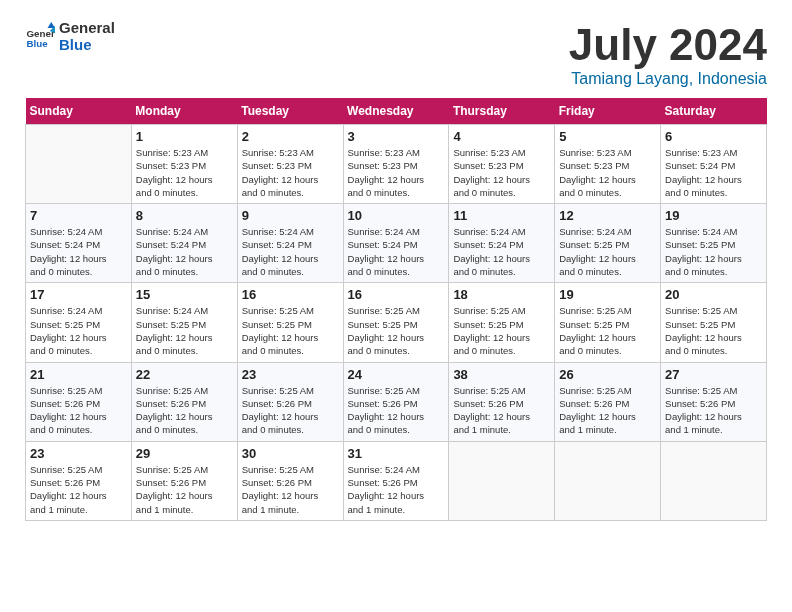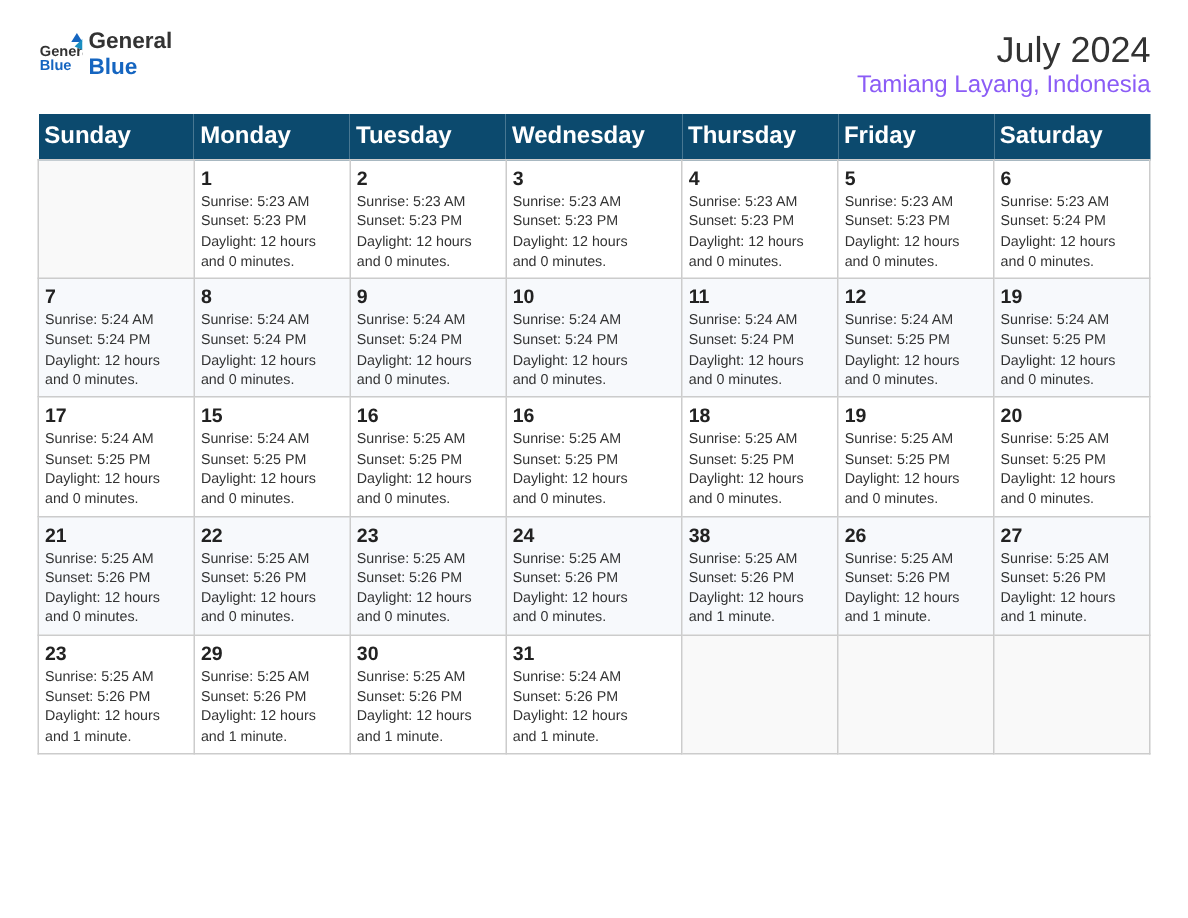--- a/index.html
+++ b/index.html
@@ -22,39 +22,39 @@
       gap: 4px;
     }
     .logo-icon {
       width: 30px;
       height: 30px;
     }
     .title-area {
       text-align: right;
     }
     .month-title {
-      font-size: 24px;
-      font-weight: normal;
+      font-size: 44px;
+      font-weight: bold;
       color: #333;
     }
     .subtitle {
       font-size: 16px;
-      color: #8b5cf6;
+      color: #0369a1;
     }
     table {
       width: 100%;
       border-collapse: collapse;
       font-size: 11px;
     }
     thead tr th {
-      background-color: #0c4a6e;
+      background-color: #be185d;
       color: #fff;
       padding: 6px 4px;
       text-align: left;
-      font-size: 16px;
+      font-size: 12px;
       font-weight: bold;
     }
     tbody tr td {
       border: 1px solid #ccc;
       vertical-align: top;
       padding: 4px;
       min-height: 75px;
       height: 75px;
     }
     tbody tr td.empty {

